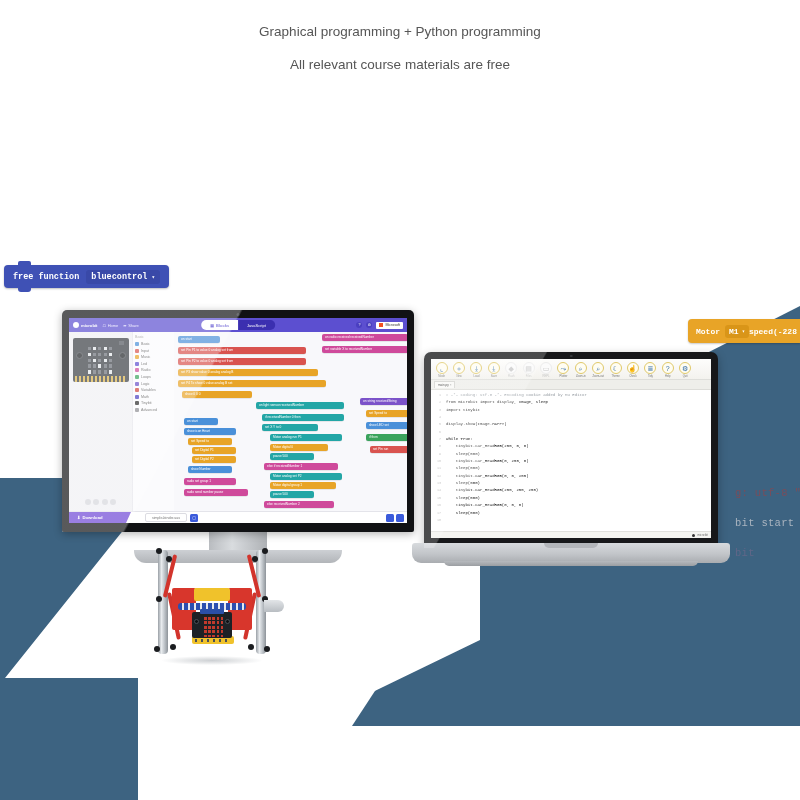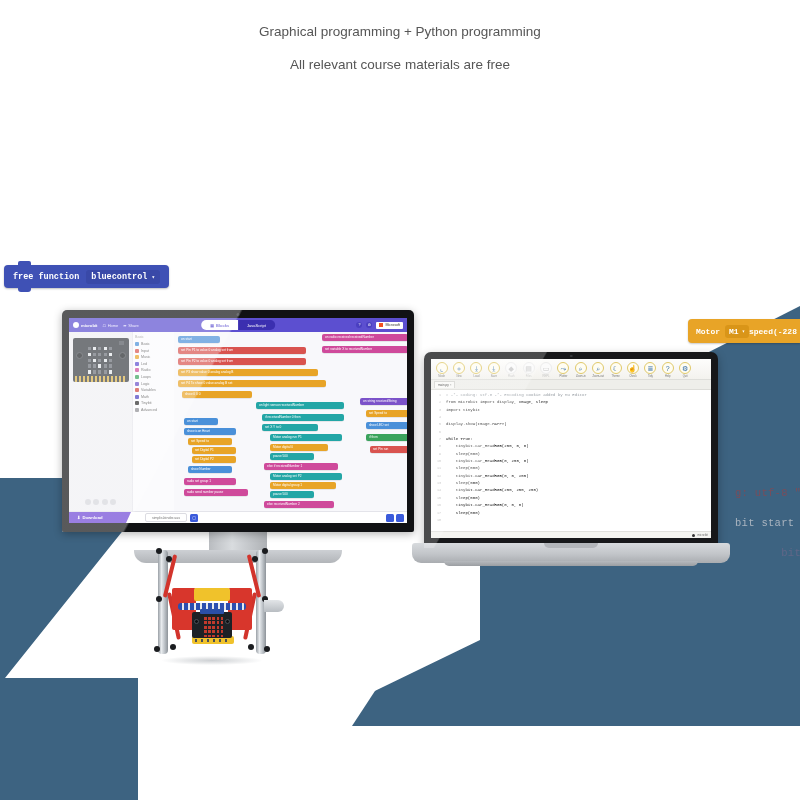--- a/index.html
+++ b/index.html
@@ -89,21 +89,21 @@
   #block-motor .pill .car { font-size:5.5px; }
 
   
   #faded-code {
     position:absolute; left:735px; top:478px; z-index:4;
     font-family:"Liberation Mono", monospace;
     color:rgba(170,60,60,.55); font-size:10.5px; line-height:30px;
     white-space:nowrap; letter-spacing:.3px;
   }
   #faded-code .l2 { color:rgba(210,210,215,.72); }
-  #faded-code .l3 { color:rgba(120,105,140,.62);text-align:right; }
+  #faded-code .l3 { color:rgba(120,105,140,.62); }
 
   
   #monitor { position:absolute; left:62px; top:310px; width:352px; height:250px; z-index:20; }
   #monitor-bezel {
     position:absolute; left:0; top:0; width:352px; height:222px;
     background:#111214; border-radius:5px 5px 2px 2px;
     box-shadow:0 2px 8px rgba(0,0,0,.3);
     padding:8px 7px 9px 7px;
   }
   #monitor-cam {

